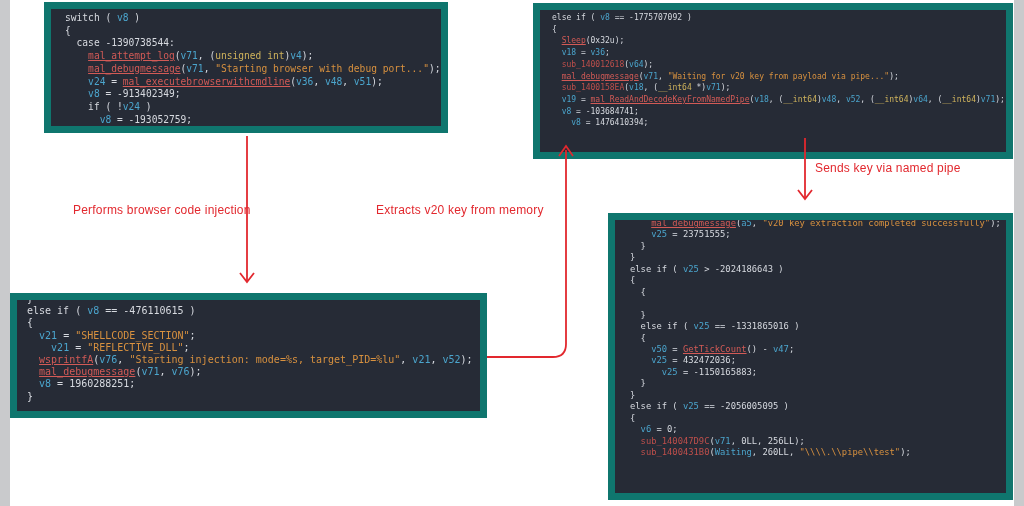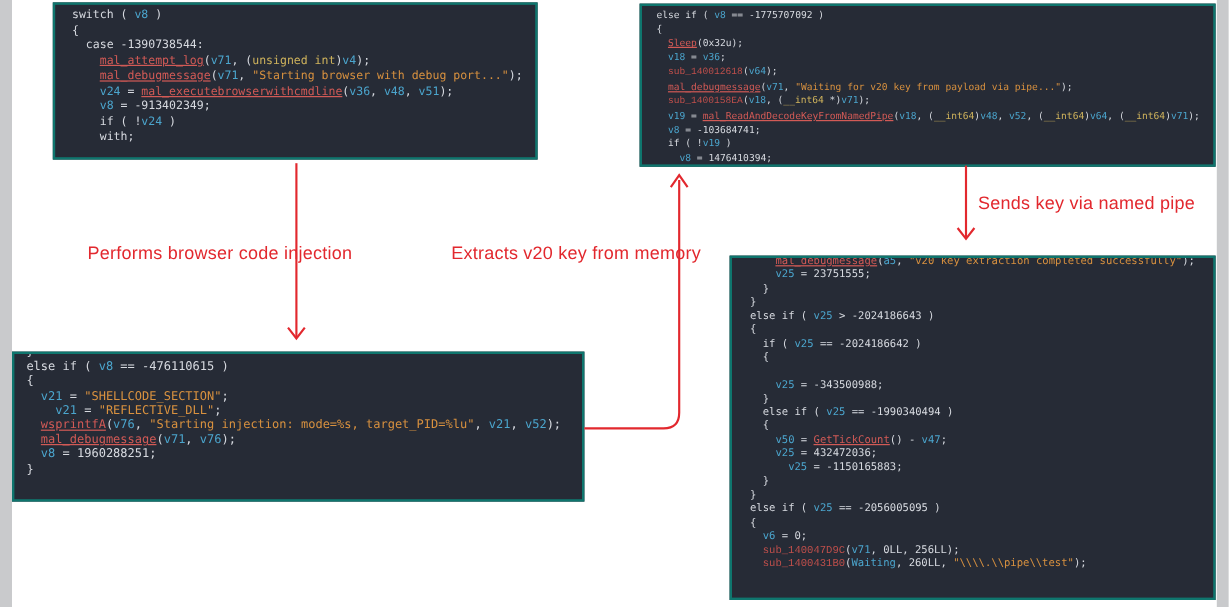--- a/index.html
+++ b/index.html
@@ -3,78 +3,78 @@
 <meta charset="utf-8">
 <style>
   * { margin:0; padding:0; box-sizing:border-box; }
   html,body { width:1024px; height:506px; background:#ffffff; overflow:hidden; }
   .canvas { position:relative; width:1024px; height:506px; background:#ffffff;
             font-family:"Liberation Sans", sans-serif; }
   .gutter { position:absolute; top:0; height:506px; width:10px; background:#c9cacc; }
   .gutter.left { left:0; }
   .gutter.right { left:1014px; }
 
-  .code-block { position:absolute; background:#262b36; border:2px solid #0f766e;
+  .code-block { position:absolute; background:#262b36; border:7px solid #0f766e;
                 overflow:hidden; font-family:"DejaVu Sans Mono", monospace; }
   .code-line { white-space:pre; min-height:1em; }
 
   #blk-tl { left:44px;  top:2px;   width:404px; height:131px;
             font-size:9.6px; line-height:12.7px; padding:3px 4px 0 14px; }
-  #blk-tr { left:533px; top:3px;   width:480px; height:136px;
+  #blk-tr { left:533px; top:3px;   width:480px; height:156px;
             font-size:8px;   line-height:11.7px; padding:2px 3px 0 12px; }
   #blk-bl { left:10px;  top:293px; width:477px; height:125px;
             font-size:10px;  line-height:12.2px; padding:0 4px 12px 10px; }
   #blk-bl .code { margin-top:-7px; }
   #blk-br { left:608px; top:213px; width:405px; height:287px;
             font-size:8.8px; line-height:11.45px; padding:0 3px 0 15px; }
   #blk-br .code { margin-top:-2px; }
 
-  .flow-label { position:absolute; font-size:15px; letter-spacing:.2px; }
+  .flow-label { position:absolute; font-size:12px; letter-spacing:.2px; }
   #label-injection { left:73px;  top:203px; }
   #label-extract   { left:376px; top:203px; }
   #label-pipe      { left:815px; top:161px; }
 
   svg.arrows { position:absolute; left:0; top:0; width:1024px; height:506px;
                pointer-events:none; }
   svg.arrows path { fill:none; stroke-width:1.8px; }
 </style>
-<style>.tok-p{color:#d7dae0;}.tok-v{color:#4ba5cd;}.tok-f{color:#d25a56;text-decoration:underline;}.tok-f2{color:#bf4f4b;font-family:Liberation Mono, monospace;}.tok-s{color:#d8913f;}.tok-t{color:#cfb35c;}.flow-label{color:#e2282e;}</style></head>
+<style>.tok-p{color:#d7dae0;}.tok-v{color:#4ba5cd;}.tok-f{color:#d25a56;text-decoration:underline;}.tok-f2{color:#bf4f4b;}.tok-s{color:#d8913f;}.tok-t{color:#cfb35c;}.flow-label{color:#e2282e;}</style></head>
 <body>
 
 <div class="canvas">
 
   <div class="gutter left"></div>
   <div class="gutter right"></div>
 
   <section class="code-block" id="blk-tl">
     <div class="code">
         <div class="code-line"><span class="tok-p">switch ( </span><span class="tok-v">v8</span><span class="tok-p"> )</span></div>
         <div class="code-line"><span class="tok-p">{</span></div>
         <div class="code-line"><span class="tok-p">  case -1390738544:</span></div>
         <div class="code-line"><span class="tok-p">    </span><span class="tok-f">mal_attempt_log</span><span class="tok-p">(</span><span class="tok-v">v71</span><span class="tok-p">, (</span><span class="tok-t">unsigned int</span><span class="tok-p">)</span><span class="tok-v">v4</span><span class="tok-p">);</span></div>
         <div class="code-line"><span class="tok-p">    </span><span class="tok-f">mal_debugmessage</span><span class="tok-p">(</span><span class="tok-v">v71</span><span class="tok-p">, </span><span class="tok-s">"Starting browser with debug port..."</span><span class="tok-p">);</span></div>
         <div class="code-line"><span class="tok-p">    </span><span class="tok-v">v24</span><span class="tok-p"> = </span><span class="tok-f">mal_executebrowserwithcmdline</span><span class="tok-p">(</span><span class="tok-v">v36</span><span class="tok-p">, </span><span class="tok-v">v48</span><span class="tok-p">, </span><span class="tok-v">v51</span><span class="tok-p">);</span></div>
         <div class="code-line"><span class="tok-p">    </span><span class="tok-v">v8</span><span class="tok-p"> = -913402349;</span></div>
         <div class="code-line"><span class="tok-p">    if ( !</span><span class="tok-v">v24</span><span class="tok-p"> )</span></div>
+        <div class="code-line"><span class="tok-p">      </span><span class="tok-v">v8</span><span class="tok-p"> = -193052759;</span></div>
         <div class="code-line"><span class="tok-p">    with;</span></div>
       </div>
   </section>
 
   <section class="code-block" id="blk-tr">
     <div class="code">
         <div class="code-line"><span class="tok-p">else if ( </span><span class="tok-v">v8</span><span class="tok-p"> == -1775707092 )</span></div>
         <div class="code-line"><span class="tok-p">{</span></div>
         <div class="code-line"><span class="tok-p">  </span><span class="tok-f">Sleep</span><span class="tok-p">(0x32u);</span></div>
         <div class="code-line"><span class="tok-p">  </span><span class="tok-v">v18</span><span class="tok-p"> = </span><span class="tok-v">v36</span><span class="tok-p">;</span></div>
         <div class="code-line"><span class="tok-p">  </span><span class="tok-f2">sub_140012618</span><span class="tok-p">(</span><span class="tok-v">v64</span><span class="tok-p">);</span></div>
         <div class="code-line"><span class="tok-p">  </span><span class="tok-f">mal_debugmessage</span><span class="tok-p">(</span><span class="tok-v">v71</span><span class="tok-p">, </span><span class="tok-s">"Waiting for v20 key from payload via pipe..."</span><span class="tok-p">);</span></div>
         <div class="code-line"><span class="tok-p">  </span><span class="tok-f2">sub_1400158EA</span><span class="tok-p">(</span><span class="tok-v">v18</span><span class="tok-p">, (</span><span class="tok-t">__int64</span><span class="tok-p"> *)</span><span class="tok-v">v71</span><span class="tok-p">);</span></div>
         <div class="code-line"><span class="tok-p">  </span><span class="tok-v">v19</span><span class="tok-p"> = </span><span class="tok-f">mal_ReadAndDecodeKeyFromNamedPipe</span><span class="tok-p">(</span><span class="tok-v">v18</span><span class="tok-p">, (</span><span class="tok-t">__int64</span><span class="tok-p">)</span><span class="tok-v">v48</span><span class="tok-p">, </span><span class="tok-v">v52</span><span class="tok-p">, (</span><span class="tok-t">__int64</span><span class="tok-p">)</span><span class="tok-v">v64</span><span class="tok-p">, (</span><span class="tok-t">__int64</span><span class="tok-p">)</span><span class="tok-v">v71</span><span class="tok-p">);</span></div>
         <div class="code-line"><span class="tok-p">  </span><span class="tok-v">v8</span><span class="tok-p"> = -103684741;</span></div>
-        <div class="code-line"><span class="tok-p">  if ( !</span><span class="tok-v">v19</span><span class="tok-p"> )</span></div>
         <div class="code-line"><span class="tok-p">    </span><span class="tok-v">v8</span><span class="tok-p"> = 1476410394;</span></div>
       </div>
   </section>
 
   <section class="code-block" id="blk-bl">
     <div class="code">
         <div class="code-line"><span class="tok-p">}</span></div>
         <div class="code-line"><span class="tok-p">else if ( </span><span class="tok-v">v8</span><span class="tok-p"> == -476110615 )</span></div>
         <div class="code-line"><span class="tok-p">{</span></div>
         <div class="code-line"><span class="tok-p">  </span><span class="tok-v">v21</span><span class="tok-p"> = </span><span class="tok-s">"SHELLCODE_SECTION"</span><span class="tok-p">;</span></div>
@@ -87,26 +87,24 @@
   </section>
 
   <section class="code-block" id="blk-br">
     <div class="code">
         <div class="code-line"><span class="tok-p">    </span><span class="tok-f">mal_debugmessage</span><span class="tok-p">(</span><span class="tok-v">a5</span><span class="tok-p">, </span><span class="tok-s">"v20 key extraction completed successfully"</span><span class="tok-p">);</span></div>
         <div class="code-line"><span class="tok-p">    </span><span class="tok-v">v25</span><span class="tok-p"> = 23751555;</span></div>
         <div class="code-line"><span class="tok-p">  }</span></div>
         <div class="code-line"><span class="tok-p">}</span></div>
         <div class="code-line"><span class="tok-p">else if ( </span><span class="tok-v">v25</span><span class="tok-p"> &gt; -2024186643 )</span></div>
         <div class="code-line"><span class="tok-p">{</span></div>
-        <div class="code-line"><span class="tok-p">  if ( </span><span class="tok-v">v25</span><span class="tok-p"> == -2024186642 )</span></div>
         <div class="code-line"><span class="tok-p">  {</span></div>
         <div class="code-line">&nbsp;</div>
-        <div class="code-line"><span class="tok-p">    </span><span class="tok-v">v25</span><span class="tok-p"> = -343500988;</span></div>
         <div class="code-line"><span class="tok-p">  }</span></div>
-        <div class="code-line"><span class="tok-p">  else if ( </span><span class="tok-v">v25</span><span class="tok-p"> == -1990340494 )</span></div>
+        <div class="code-line"><span class="tok-p">  else if ( </span><span class="tok-v">v25</span><span class="tok-p"> == -1331865016 )</span></div>
         <div class="code-line"><span class="tok-p">  {</span></div>
         <div class="code-line"><span class="tok-p">    </span><span class="tok-v">v50</span><span class="tok-p"> = </span><span class="tok-f">GetTickCount</span><span class="tok-p">() - </span><span class="tok-v">v47</span><span class="tok-p">;</span></div>
         <div class="code-line"><span class="tok-p">    </span><span class="tok-v">v25</span><span class="tok-p"> = 432472036;</span></div>
         <div class="code-line"><span class="tok-p">      </span><span class="tok-v">v25</span><span class="tok-p"> = -1150165883;</span></div>
         <div class="code-line"><span class="tok-p">  }</span></div>
         <div class="code-line"><span class="tok-p">}</span></div>
         <div class="code-line"><span class="tok-p">else if ( </span><span class="tok-v">v25</span><span class="tok-p"> == -2056005095 )</span></div>
         <div class="code-line"><span class="tok-p">{</span></div>
         <div class="code-line"><span class="tok-p">  </span><span class="tok-v">v6</span><span class="tok-p"> = 0;</span></div>
         <div class="code-line"><span class="tok-p">  </span><span class="tok-f2">sub_140047D9C</span><span class="tok-p">(</span><span class="tok-v">v71</span><span class="tok-p">, 0LL, 256LL);</span></div>

